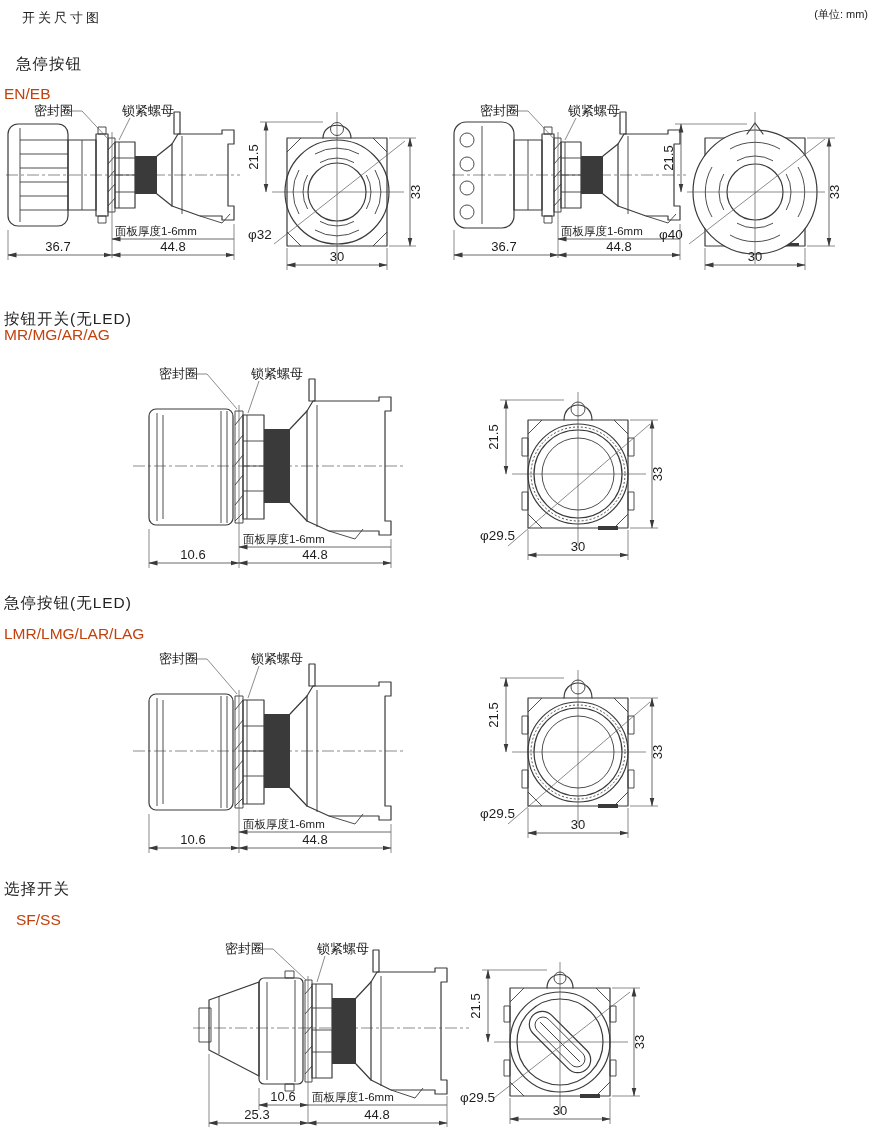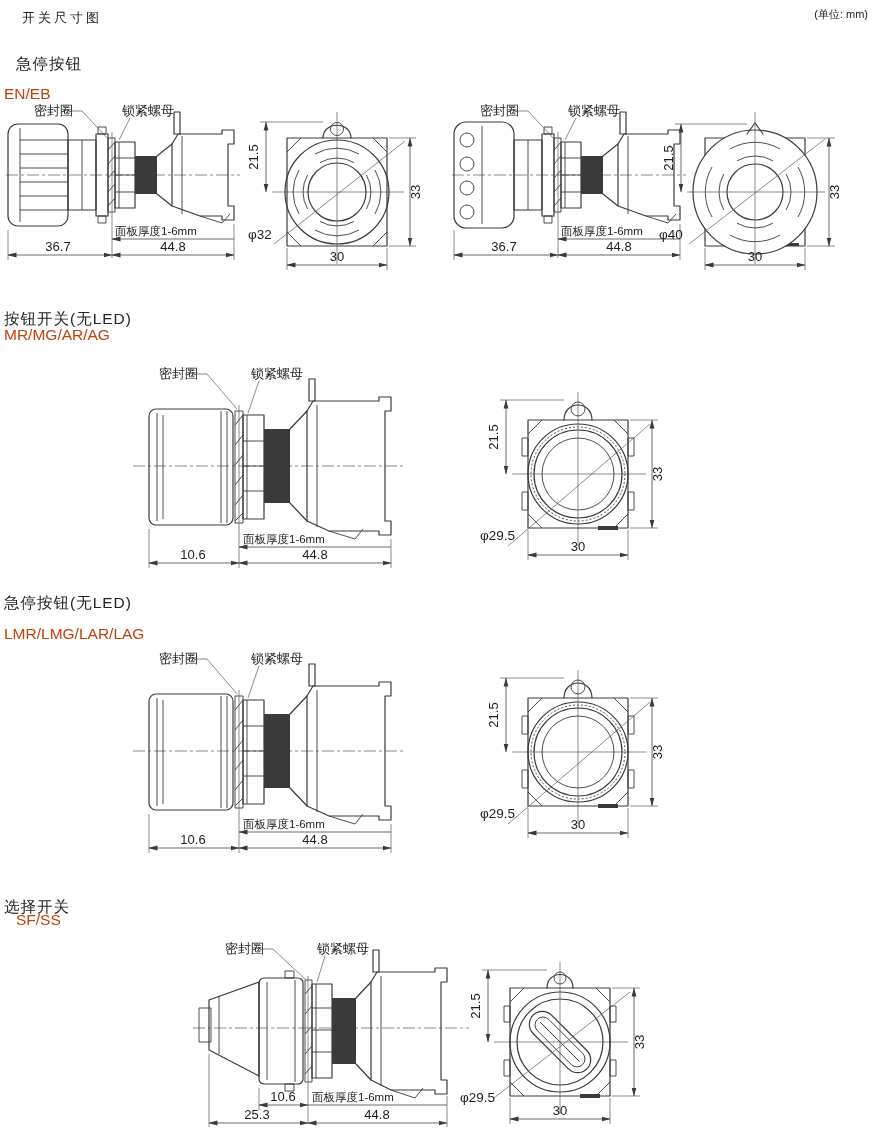--- a/index.html
+++ b/index.html
@@ -451,21 +451,21 @@
     <line class="thin" x1="152" y1="32" x2="180" y2="32"></line>
       <line class="thin" x1="152" y1="140" x2="180" y2="140"></line>
     <line class="dim" x1="174" y1="32" x2="174" y2="140" marker-start="url(#b4s)" marker-end="url(#b4e)"></line>
     <text class="t13" text-anchor="middle" transform="rotate(-90 184 86)" x="184" y="86">33</text>
     <line class="thin" x1="50" y1="142" x2="50" y2="172"></line>
       <line class="thin" x1="150" y1="142" x2="150" y2="172"></line>
     <line class="dim" x1="50" y1="167" x2="150" y2="167" marker-start="url(#b4s)" marker-end="url(#b4e)"></line>
     <text class="t13" x="100" y="163" text-anchor="middle">30</text>
   </svg>
 
-  <div class="abs sec-title" style="left:4px;top:879px;margin-top:18px;">选择开关</div>
+  <div class="abs sec-title" style="left:4px;top:879px;">选择开关</div>
   <div class="abs sec-models" style="left:16px;top:911px;">SF/SS</div>
 
   <svg class="abs" style="left:193px;top:938px;" width="280" height="190" viewBox="0 0 280 190">
     <defs>
       <marker id="a5s" markerWidth="10" markerHeight="8" refX="0.5" refY="3" orient="auto" markerUnits="userSpaceOnUse">
           <path d="M9,0.6 L0,3 L9,5.4 Z" fill="#3a3a3a"></path>
         </marker>
       <marker id="a5e" markerWidth="10" markerHeight="8" refX="8.5" refY="3" orient="auto" markerUnits="userSpaceOnUse">
           <path d="M0,0.6 L9,3 L0,5.4 Z" fill="#3a3a3a"></path>
         </marker>

